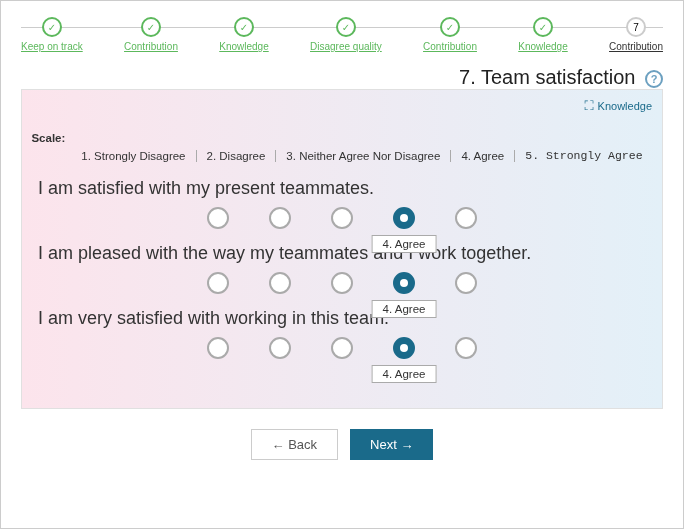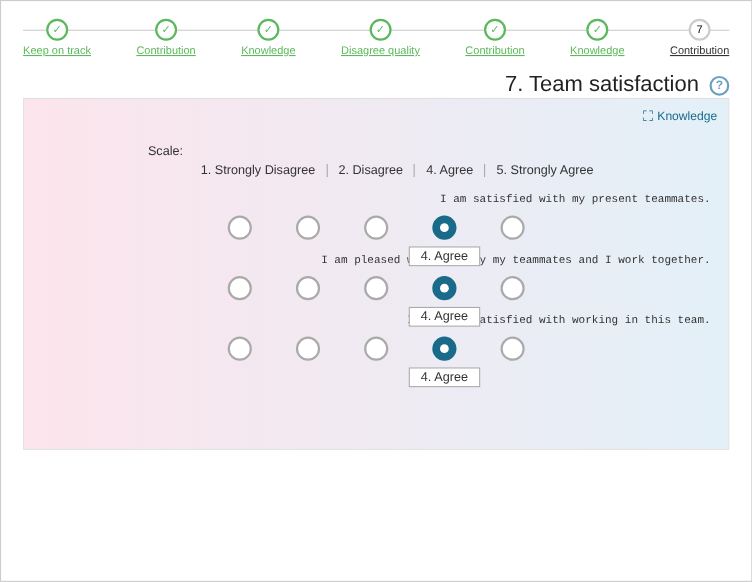--- a/index.html
+++ b/index.html
@@ -121,43 +121,43 @@
     .scale-row {
       display: flex;
       justify-content: center;
       align-items: center;
       gap: 0;
       margin-bottom: 16px;
       font-size: 11.5px;
       color: #333;
     }
     .scale-label {
-      font-weight: normal;
+      font-weight: bold;
       margin-right: 6px;
       margin-top: 12px;
     }
     .scale-item {
       padding: 0 10px;
       border-right: 1px solid #aaa;
       white-space: nowrap;
       margin-top: 47px;
     }
     .scale-item:last-child {
       border-right: none;
+      font-family: Liberation Mono, monospace;
     }
     
     .question-block {
       margin-bottom: 14px;
     }
     .question-text {
-      text-align: right;
-      font-size: 10px;
+      text-align: left;
+      font-size: 18px;
       color: #333;
       margin-bottom: 8px;
-      font-family: Liberation Mono, monospace;
     }
     .radio-row {
       display: flex;
       justify-content: center;
       align-items: center;
       gap: 40px;
       margin-bottom: 4px;
       position: relative;
     }
     .radio-btn {
@@ -275,20 +275,21 @@
   <div class="survey-area">
     <div class="fullscreen-btn">
       <span class="fullscreen-icon">⛶</span>
       <span>Knowledge</span>
     </div>
 
     <div class="scale-row">
       <span class="scale-label">Scale:</span>
     <span class="scale-item">1. Strongly Disagree</span>
         <span class="scale-item">2. Disagree</span>
+        <span class="scale-item">3. Neither Agree Nor Disagree</span>
         <span class="scale-item">4. Agree</span>
         <span class="scale-item">5. Strongly Agree</span>
       </div>
 
     <div id="questions-container">
         <div class="question-block">
           <div class="question-text">I am satisfied with my present teammates.</div>
           <div class="radio-row">
             <div class="radio-container">
               <div class="radio-btn"></div>
@@ -346,14 +347,18 @@
               <div class="tooltip-box">4. Agree</div>
             </div>
             <div class="radio-container">
               <div class="radio-btn"></div>
             </div>
           </div>
         </div>
       </div>
   </div>
 
+  <div class="button-row">
+    <button class="btn-back">← Back</button>
+    <button class="btn-next">Next →</button>
+  </div>
 
 </div>
 
 </body></html>

